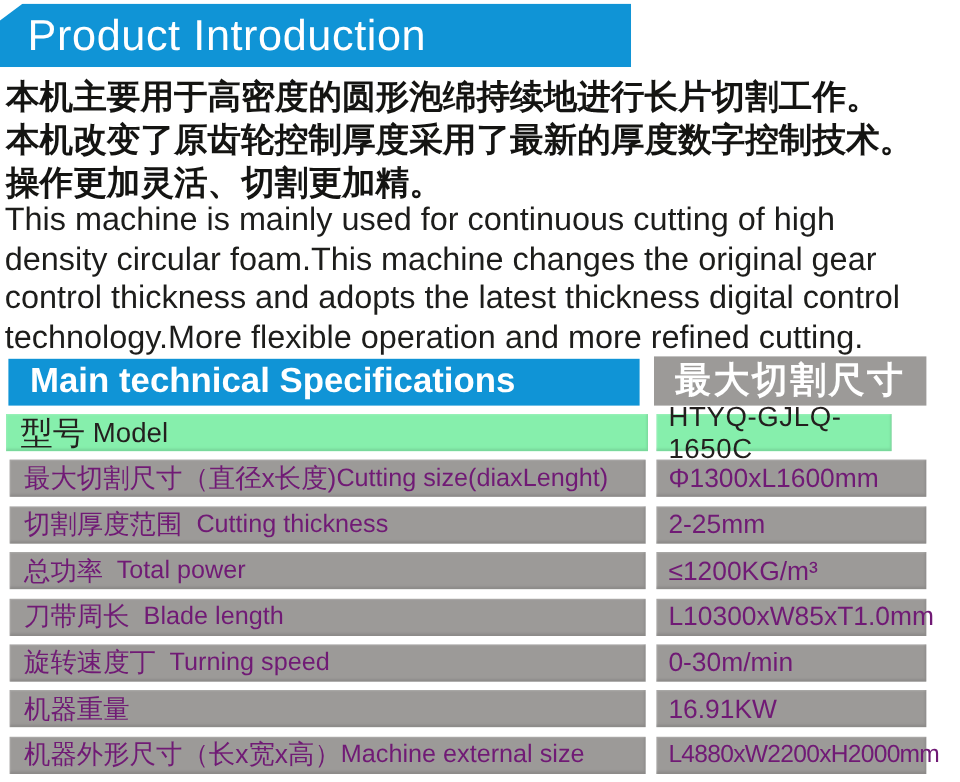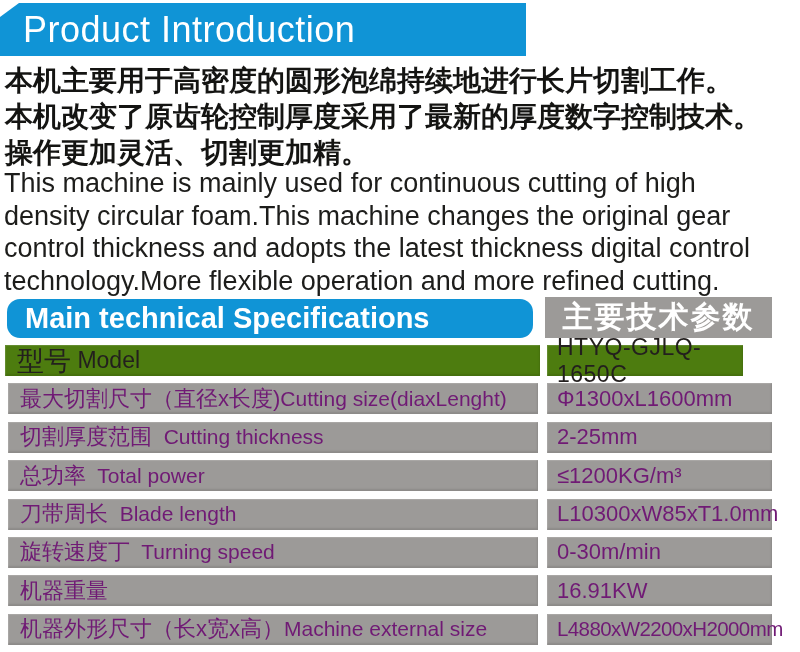--- a/index.html
+++ b/index.html
@@ -35,21 +35,21 @@
   .intro-en {
     position: absolute; left: 4px; top: 167px; width: 794px;
     color: #1d1d1b; font-size: 27px; line-height: 32.5px; font-weight: 400;
   }
   .intro-cn div, .intro-en div { white-space: pre; }
 
   
   .banner-en-2 {
     position: absolute; left: 7px; top: 299px; width: 526px; height: 39px;
     background: #1094d6;
-    display: flex; align-items: center; padding-left: 18px; border-radius: 13px;
+    display: flex; align-items: center; padding-left: 18px;
   }
   .banner-en-2 .t { color: #ffffff; font-size: 29px; font-weight: 700; }
   .banner-cn-2 {
     position: absolute; left: 545px; top: 297px; width: 227px; height: 41px;
     background: #9c9a98;
     display: flex; align-items: center; justify-content: center;
   }
   .banner-cn-2 .t { color: #ffffff; font-size: 30px; font-weight: 700; letter-spacing: 2px; }
 
   
@@ -60,21 +60,21 @@
   .spec-row { display: flex; height: 31px; }
   .cell {
     background: #9c9a98; color: #701a75;
     display: flex; align-items: center;
     box-shadow: inset -1px -2px 2px rgba(0,0,0,0.10), inset 1px 1px 1px rgba(255,255,255,0.15);
   }
   .cell-label { width: 530px; margin-left: 8px; margin-right: 9px; padding-left: 12px; }
   .cell-value { width: 225px; padding-left: 10px; font-size: 22px; }
   .label-cn { font-size: 22px; white-space: pre; }
   .label-en { font-size: 21px; white-space: pre; }
-  .spec-row.highlight .cell { background: #4d7c0f; color: #231f1e; }
+  .spec-row.highlight .cell { background: #86efac; color: #231f1e; }
   .spec-row.highlight .cell-label { margin-left: 5px; width: 535px; margin-right: 7px; }
   .spec-row.highlight .cell-value { width: 196px; font-size: 23px; letter-spacing: 0.5px; }
   .spec-row.highlight .label-cn { font-size: 27px; }
   .spec-row.highlight .label-en { font-size: 23px; }
   .cell-value.small { font-size: 20.5px; letter-spacing: -0.6px; }
 </style>
 </head>
 <body>
 
 <div id="page">
@@ -92,21 +92,21 @@
       <div>This machine is mainly used for continuous cutting of high</div>
       <div>density circular foam.This machine changes the original gear</div>
       <div>control thickness and adopts the latest thickness digital control</div>
       <div>technology.More flexible operation and more refined cutting.</div>
     </div>
 
   <div class="banner-en-2">
     <span class="t">Main technical Specifications</span>
   </div>
   <div class="banner-cn-2">
-    <span class="t">主要技术参数</span>
+    <span class="t">最大切割尺寸</span>
   </div>
 
   <div class="spec-table">
     <div class="spec-row highlight">
       <div class="cell cell-label">
         <span class="label-cn">型号</span>
           <span class="label-en"> Model</span>
       </div>
       <div class="cell cell-value">HTYQ-GJLQ-1650C</div>
     </div>

